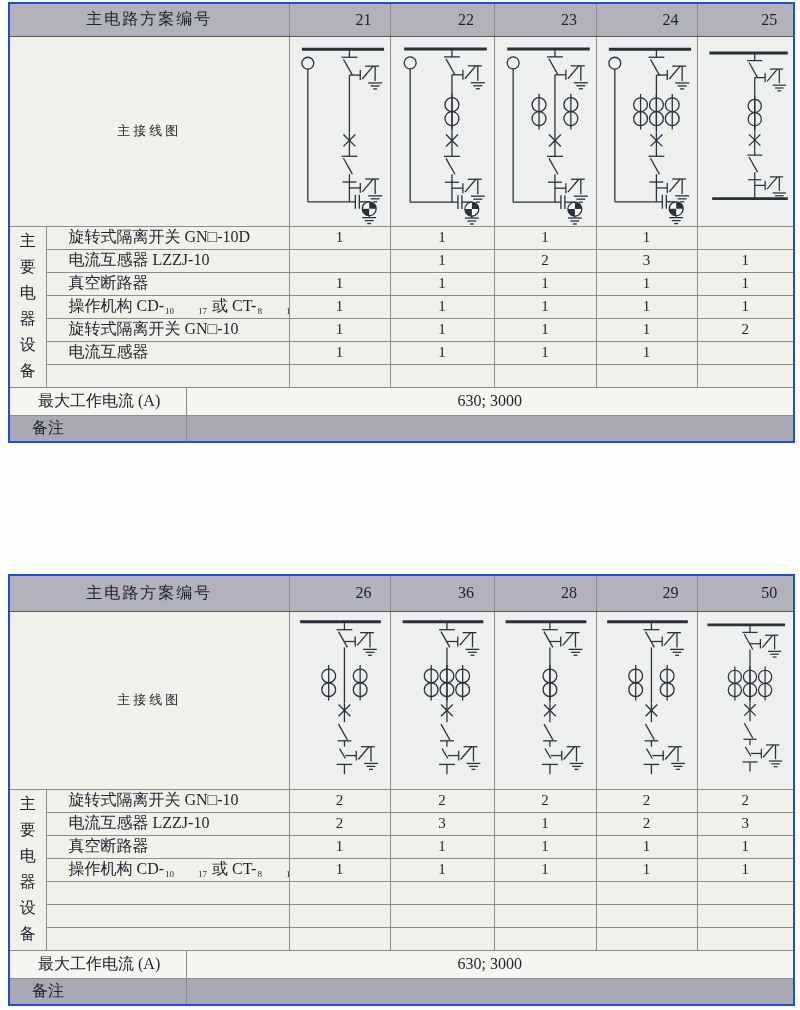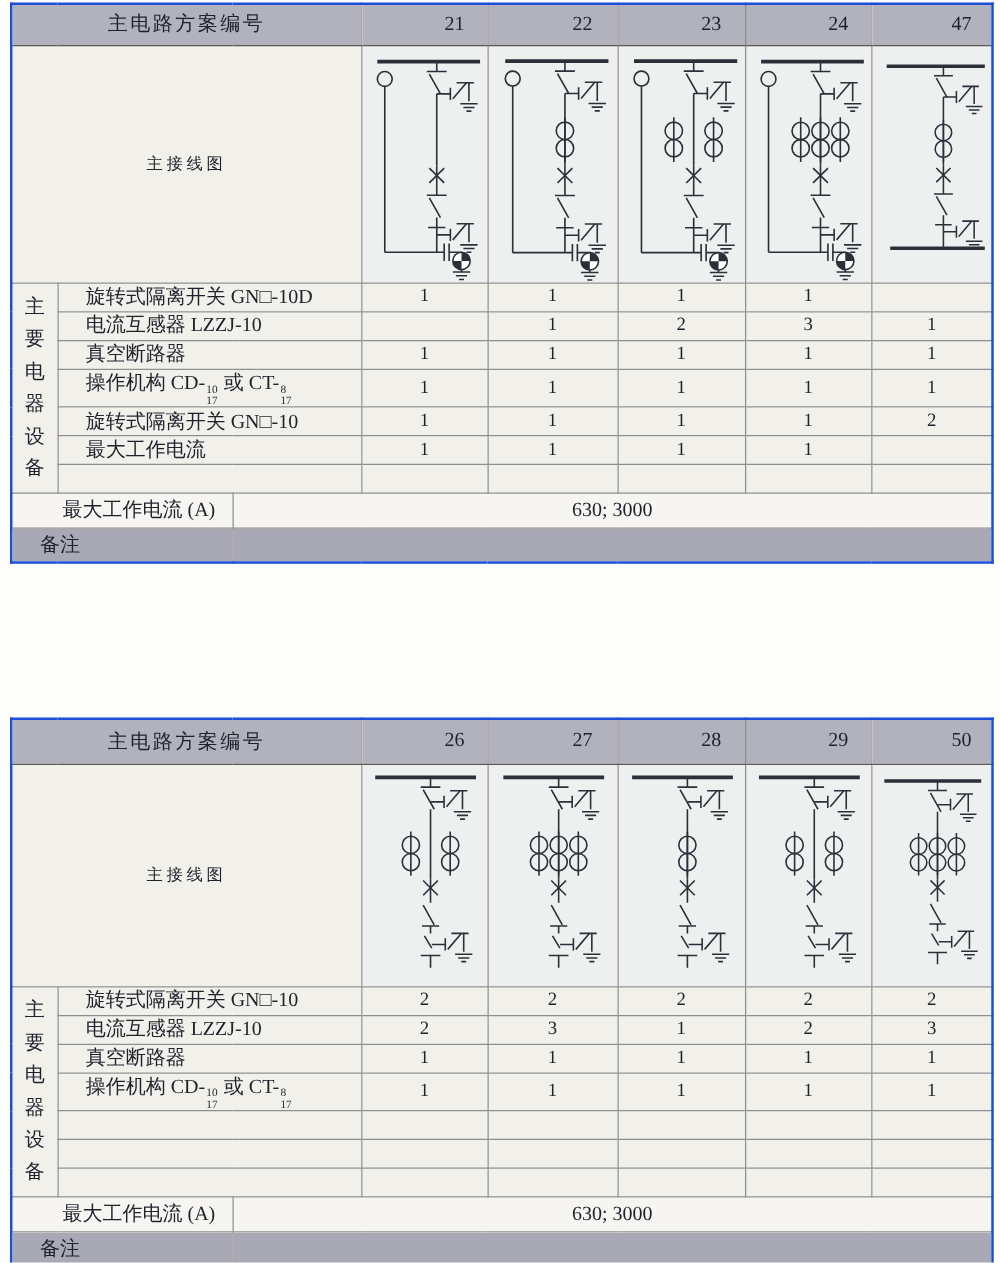--- a/index.html
+++ b/index.html
@@ -37,24 +37,24 @@
   }
   .hdr-row th.num{letter-spacing:0;padding-left:48px;}
   .diag-label{text-align:center;font-size:13px;letter-spacing:3px;}
   .diag{background:#eef0f0;}
   .diag svg{display:block;width:100%;height:100%;}
   .side-cell{text-align:center;}
   .vlabel{display:flex;flex-direction:column;justify-content:space-around;
     align-items:center;height:155px;font-size:16px;}
   .equip-label{text-align:left;padding-left:22px;font-size:16px;white-space:nowrap;margin-left:24px;}
   .val-cell{text-align:center;font-size:15px;}
-  .frac{display:inline-flex;flex-direction:column;vertical-align:-3px;
-    font-size:9px;line-height:1.05;text-align:left;margin:0 1px;}
+  .frac{display:inline-flex;flex-direction:row;vertical-align:-3px;
+    font-size:9px;line-height:1.05;text-align:left;margin:0 1px;gap:24px;}
   .cur-row td{background:#f6f5f1;font-size:16px;}
-  .cur-label{padding-left:40px;}
+  .cur-label{padding-left:28px;}
   .cur-val{text-align:center;}
   .rem-row td{background:#a8a9b4;font-size:16px;border-top:1px solid #5a5955;}
   .rem-label{padding-left:22px;}
 </style>
 </head>
 <body>
 
 <div class="page">
 
   <table class="scheme" id="t1">
@@ -68,21 +68,21 @@
       <col style="width:101px">
         <col style="width:97px">
     </colgroup>
     <tbody>
       <tr class="hdr-row">
         <th colspan="3">主电路方案编号</th>
         <th class="num">21</th>
         <th class="num">22</th>
         <th class="num">23</th>
         <th class="num">24</th>
-        <th class="num">47</th>
+        <th class="num">25</th>
       </tr>
       <tr class="diag-row">
         <td colspan="3" class="diag-label">主接线图</td>
         <td class="diag">
             <svg viewBox="0 0 101 190" preserveAspectRatio="xMidYMid meet">
               <line x1="12" y1="12" x2="95" y2="12" stroke="#2b2f38" stroke-width="3"></line>
               <line x1="60" y1="12" x2="60" y2="20" stroke="#2b2f38" stroke-width="1.3"></line>
               <line x1="52" y1="20" x2="68" y2="20" stroke="#2b2f38" stroke-width="1.3"></line>
               <line x1="54" y1="22" x2="63" y2="38" stroke="#2b2f38" stroke-width="1.3"></line>
               <line x1="60" y1="38" x2="71" y2="38" stroke="#2b2f38" stroke-width="1.3"></line>
@@ -371,21 +371,21 @@
         </tr>
         <tr>
           <td colspan="2" class="equip-label">旋转式隔离开关 GN□-10</td>
           <td class="val-cell">1</td>
           <td class="val-cell">1</td>
           <td class="val-cell">1</td>
           <td class="val-cell">1</td>
           <td class="val-cell">2</td>
         </tr>
         <tr>
-          <td colspan="2" class="equip-label">最大工作电流</td>
+          <td colspan="2" class="equip-label">电流互感器</td>
           <td class="val-cell">1</td>
           <td class="val-cell">1</td>
           <td class="val-cell">1</td>
           <td class="val-cell">1</td>
           <td class="val-cell"></td>
         </tr>
         <tr>
           <td colspan="2" class="equip-label"></td>
           <td class="val-cell"></td>
           <td class="val-cell"></td>
@@ -414,21 +414,21 @@
       <col style="width:101px">
         <col style="width:104px">
         <col style="width:102px">
       <col style="width:101px">
         <col style="width:97px">
     </colgroup>
     <tbody>
       <tr class="hdr-row">
         <th colspan="3">主电路方案编号</th>
         <th class="num">26</th>
-        <th class="num">27</th>
+        <th class="num">36</th>
         <th class="num">28</th>
         <th class="num">29</th>
         <th class="num">50</th>
       </tr>
       <tr class="diag-row">
         <td colspan="3" class="diag-label">主接线图</td>
         <td class="diag">
             <svg viewBox="0 0 101 180" preserveAspectRatio="xMidYMid meet">
               <line x1="10" y1="10" x2="92" y2="10" stroke="#2b2f38" stroke-width="3"></line>
               <line x1="55" y1="10" x2="55" y2="18" stroke="#2b2f38" stroke-width="1.3"></line>

